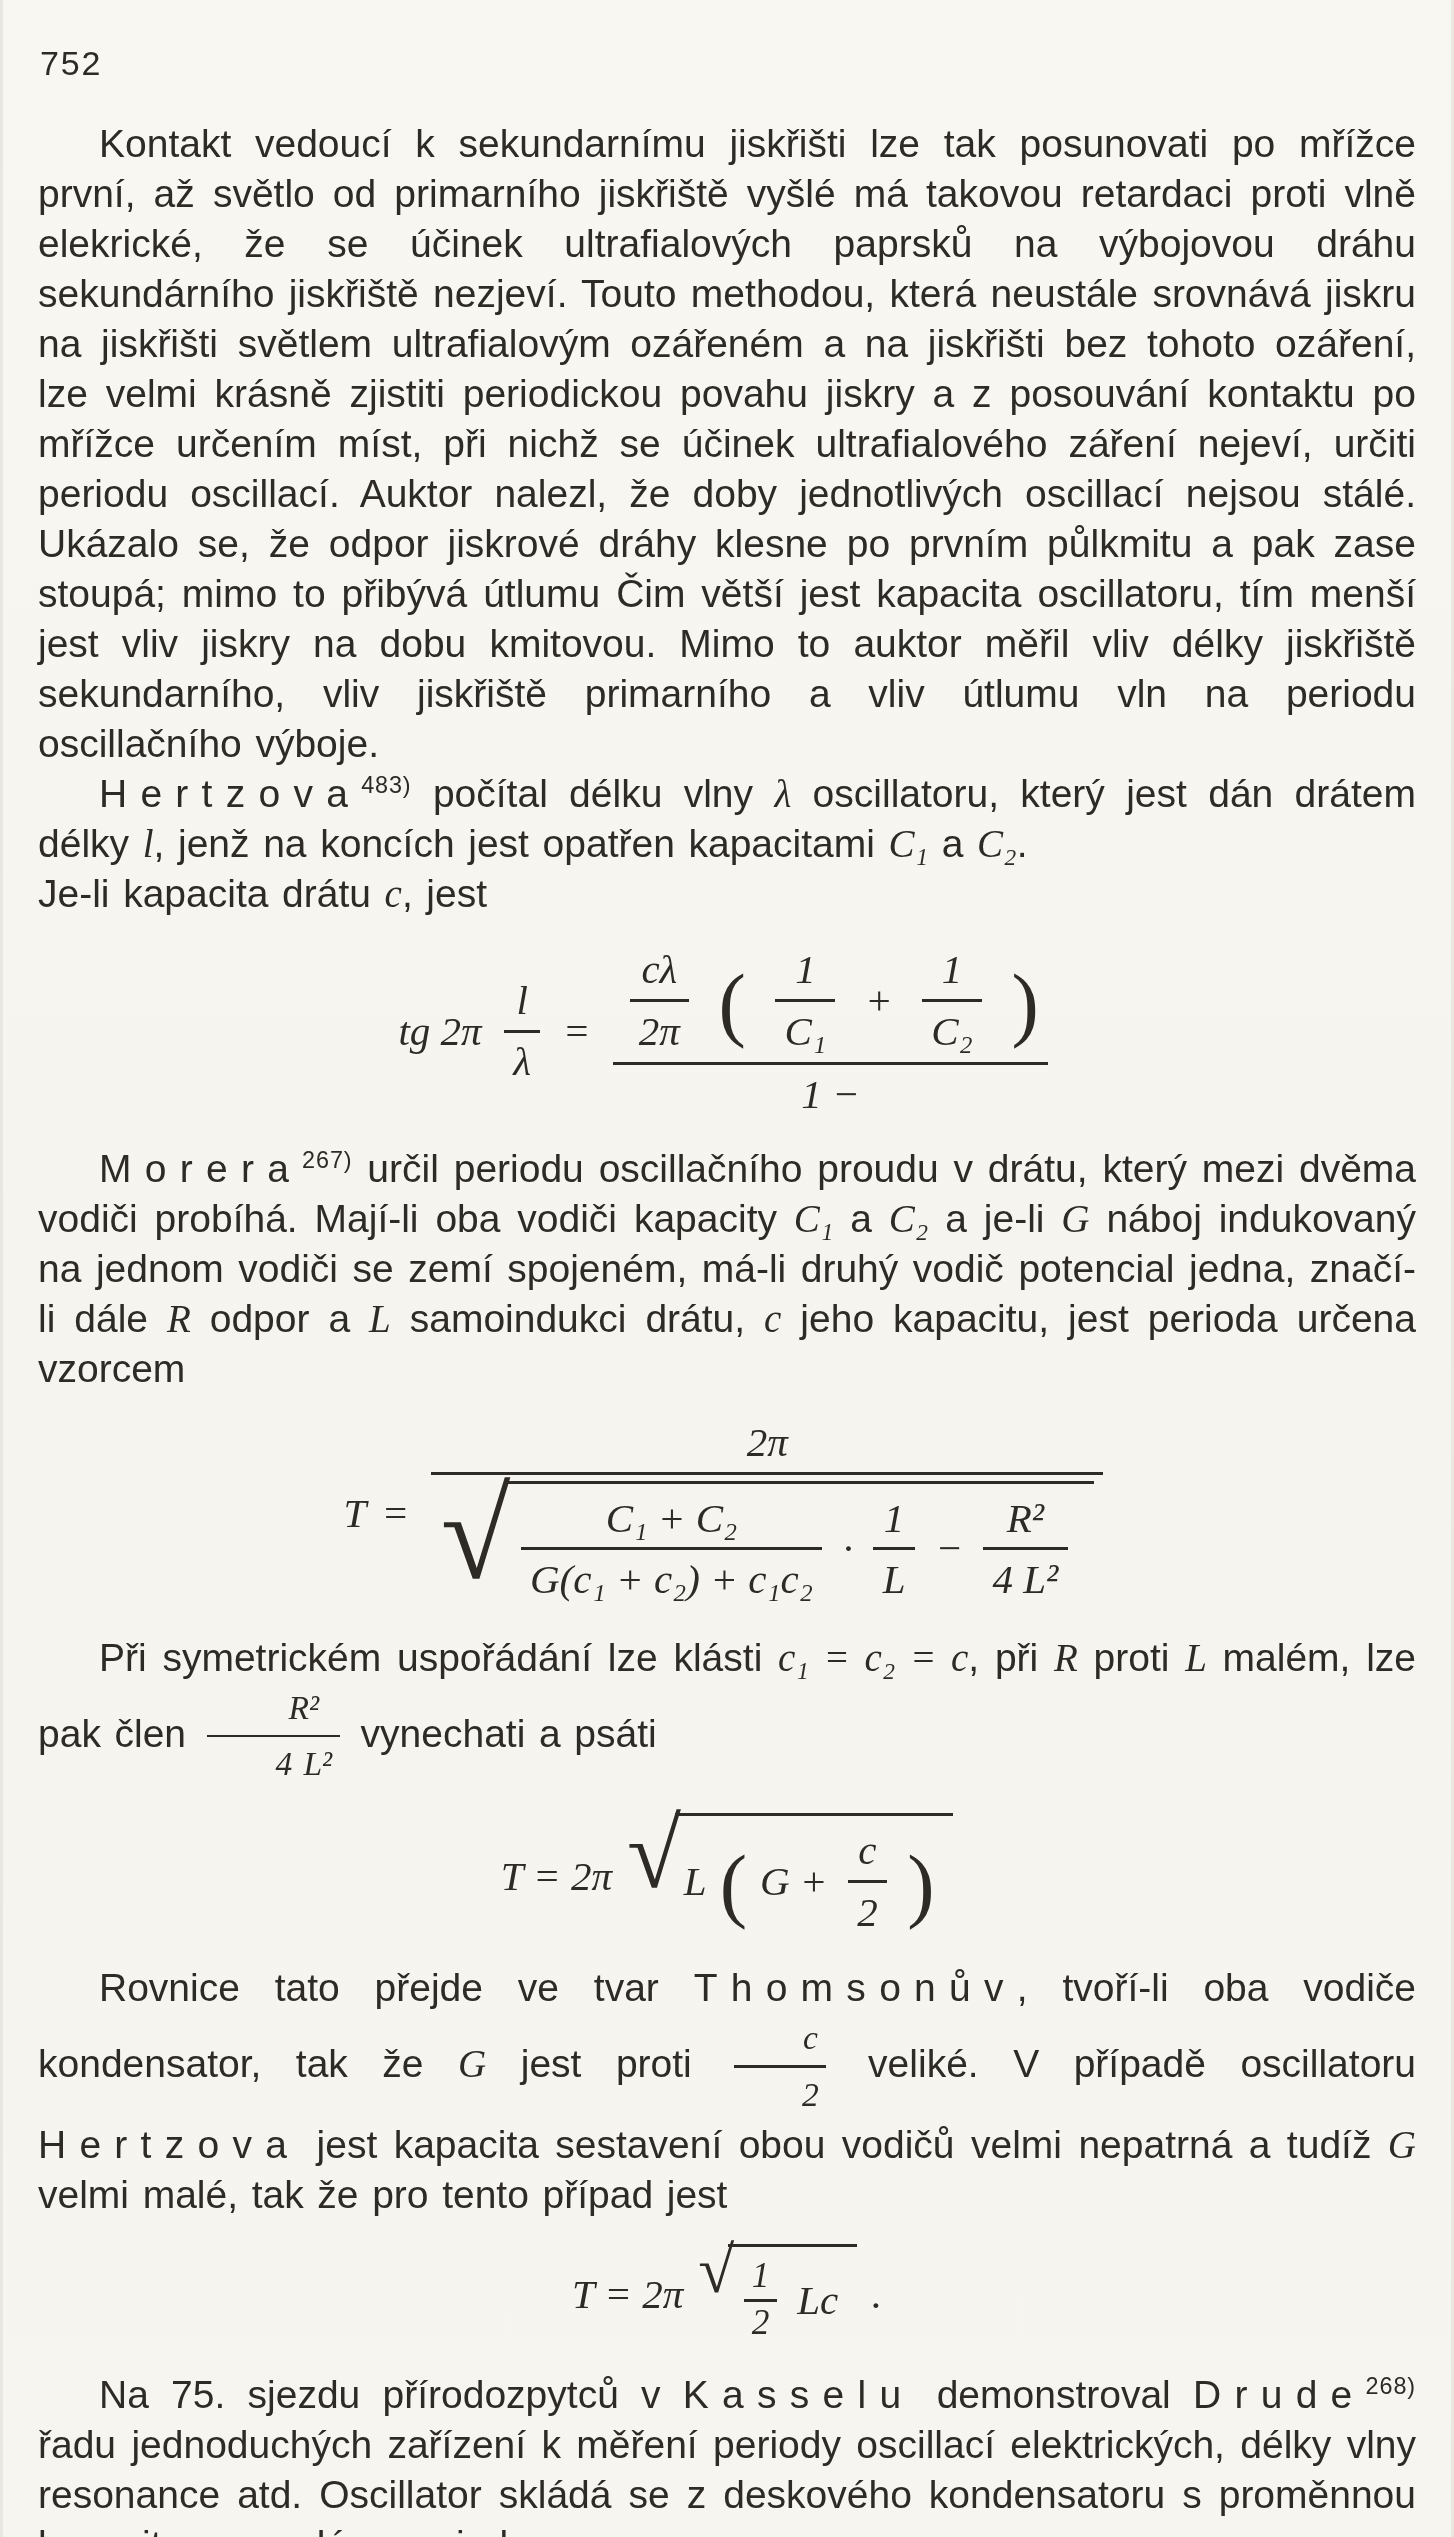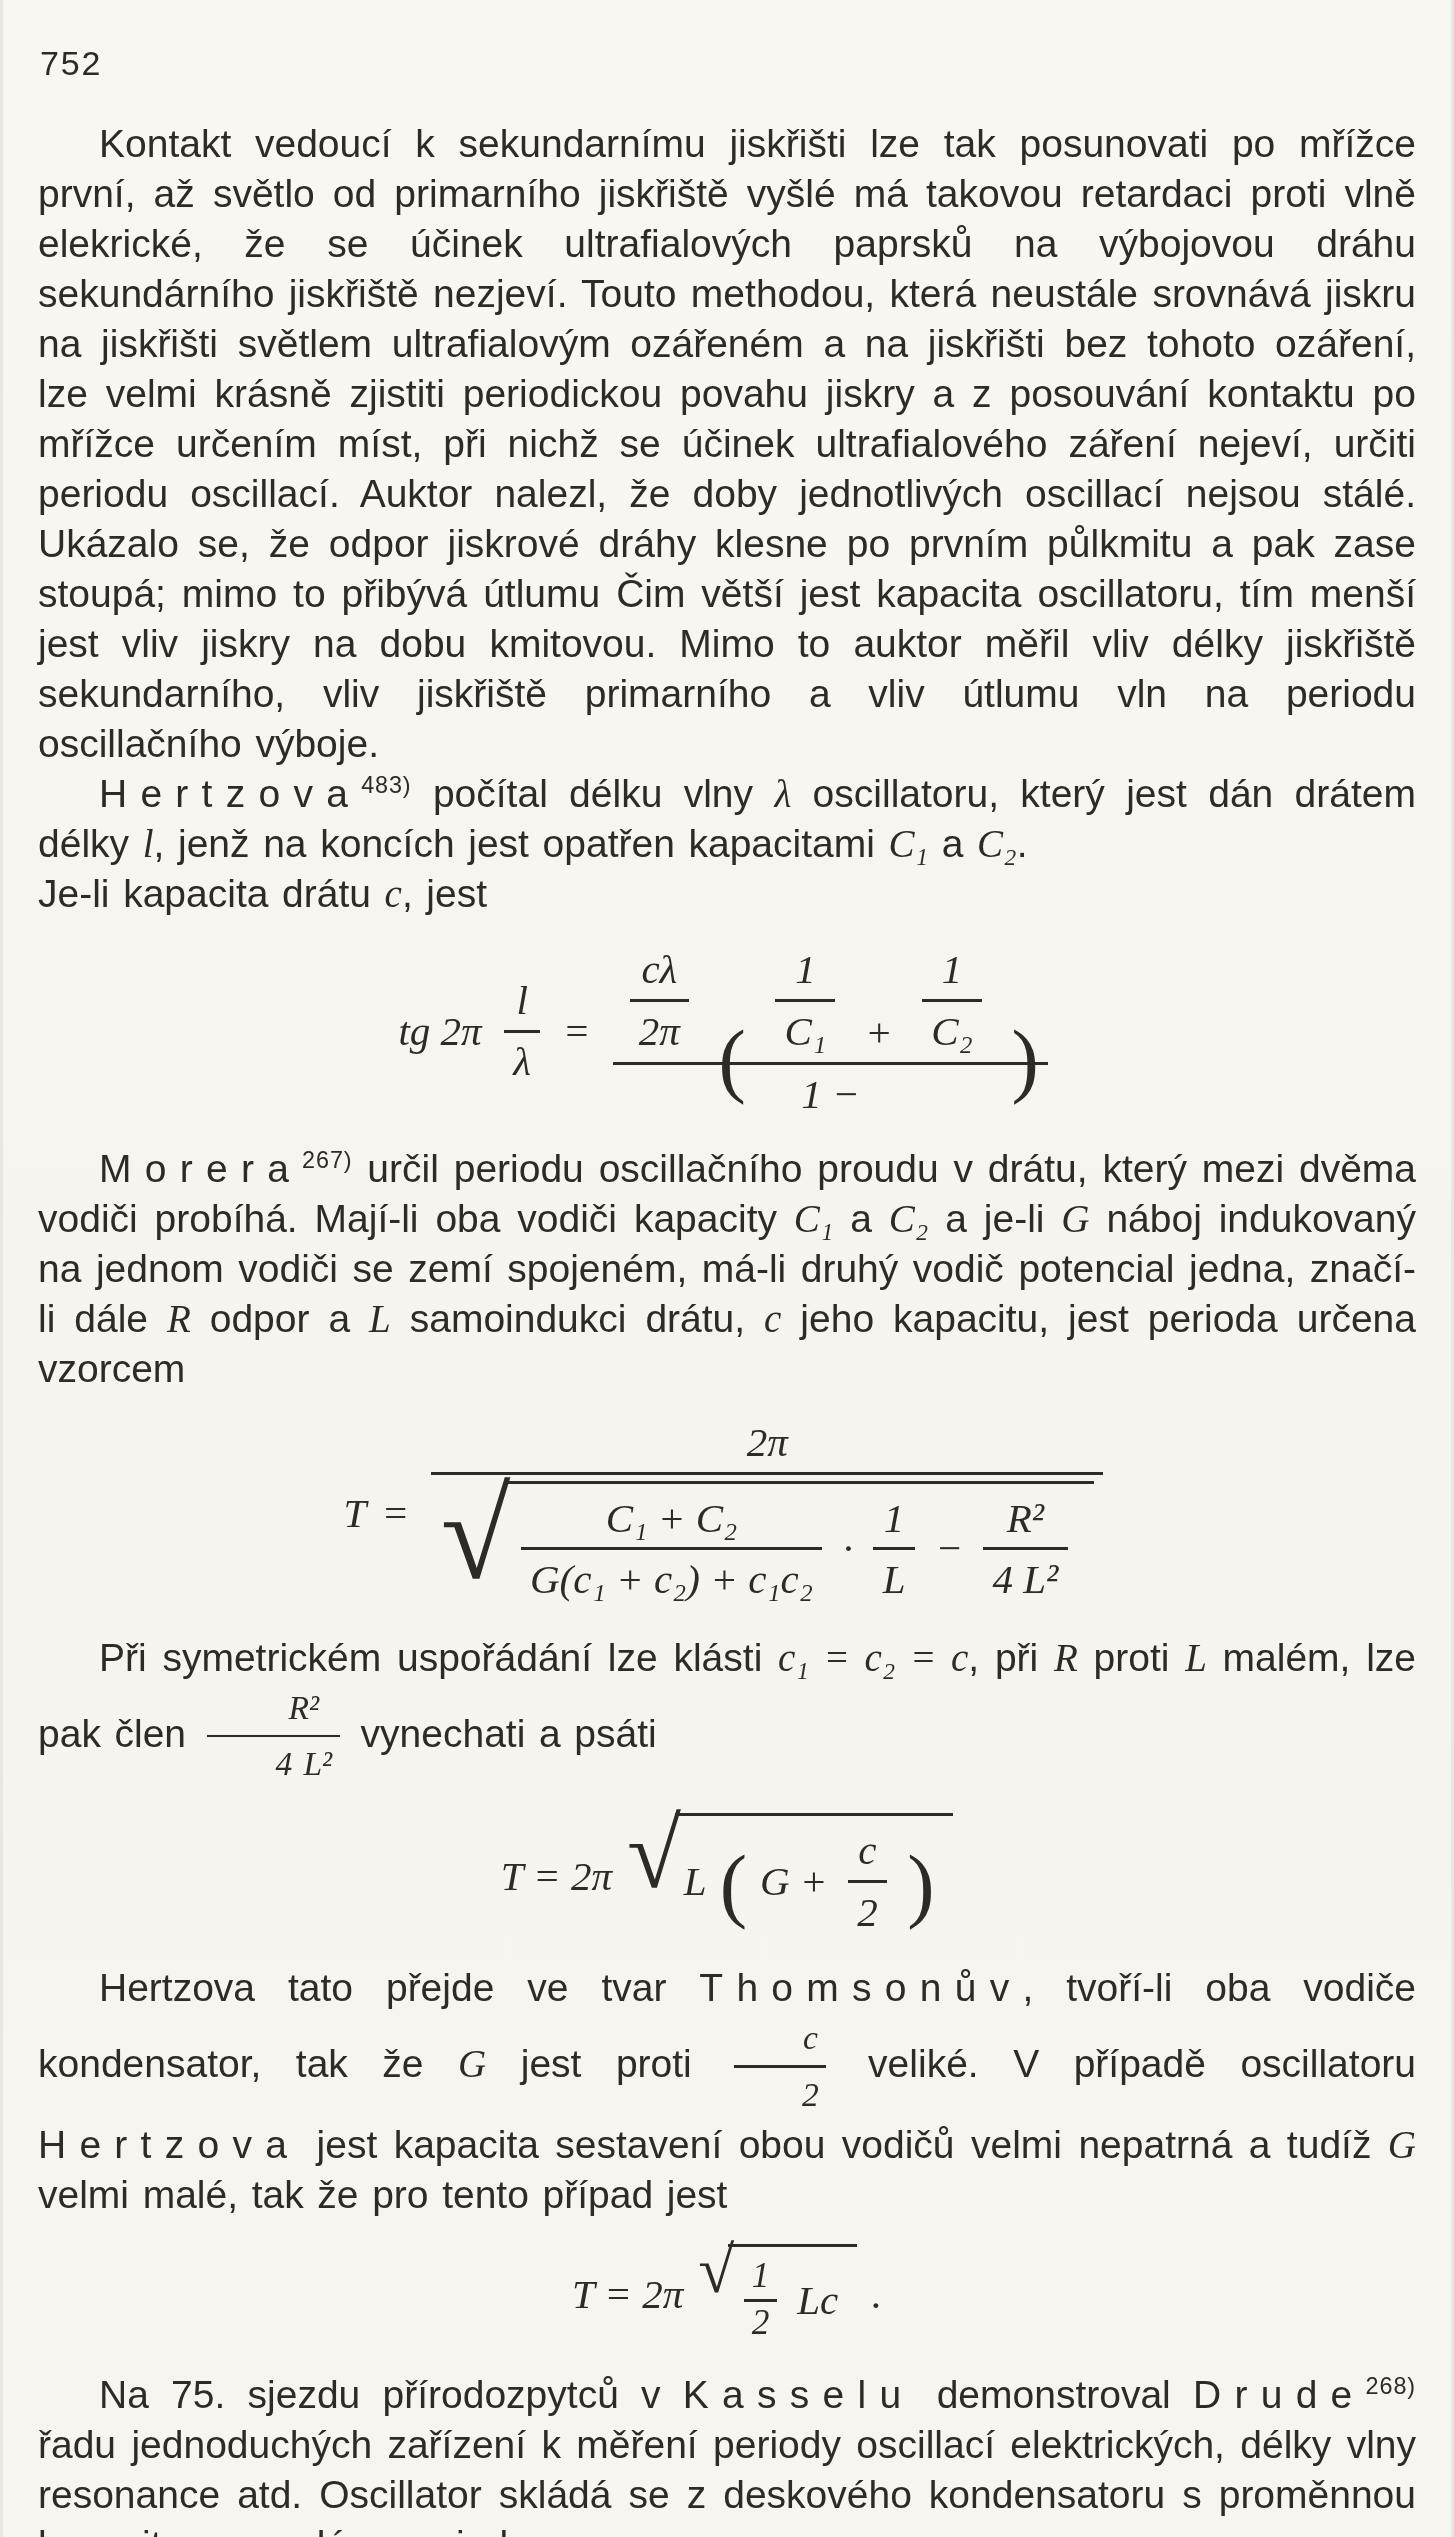--- a/index.html
+++ b/index.html
@@ -68,21 +68,21 @@
     justify-content: center;
     gap: 11.2px;
     white-space: nowrap;
   }
   .fbar {
     align-self: stretch;
     height: 2.8px;
     background: #2e2b26;
     margin: 3.7px 0;
   }
-  .frow { display: inline-flex; align-items: flex-end; gap: 22px; }
+  .frow { display: inline-flex; align-items: center; gap: 22px; }
   .bigp {
     font-size: 200%;
     font-style: normal;
     font-weight: 300;
     line-height: 0;
     transform: translateY(2.8px);
   }
   .sqrt { display: inline-flex; align-items: flex-start; }
   .rsign {
     font-style: normal;
@@ -215,21 +215,21 @@
           <span class="fnum">c</span>
           <span class="fbar"></span>
           <span class="fden">2</span>
         </span>
         <span class="bigp">)</span>
       </span>
     </span>
   </div>
 
   <p class="body indent">
-    <span><span>Hertzova tato přejde ve tvar </span><span class="r-sp">Thomsonův</span><span>, tvoří-li oba vodiče kondensator, tak že </span><span class="r-m">G</span><span> jest proti</span></span>
+    <span><span>Rovnice tato přejde ve tvar </span><span class="r-sp">Thomsonův</span><span>, tvoří-li oba vodiče kondensator, tak že </span><span class="r-m">G</span><span> jest proti</span></span>
     <span class="frac math-inline">
       <span class="fnum">c</span>
       <span class="fbar"></span>
       <span class="fden">2</span>
     </span>
     <span><span>veliké.  V případě oscillatoru </span><span class="r-sp">Hertzova</span><span> jest kapacita sestavení obou vodičů velmi nepatrná a tudíž </span><span class="r-m">G</span><span> velmi malé, tak že pro tento případ jest</span></span>
   </p>
 
   <div class="formula">
     <span>T = 2π</span>

